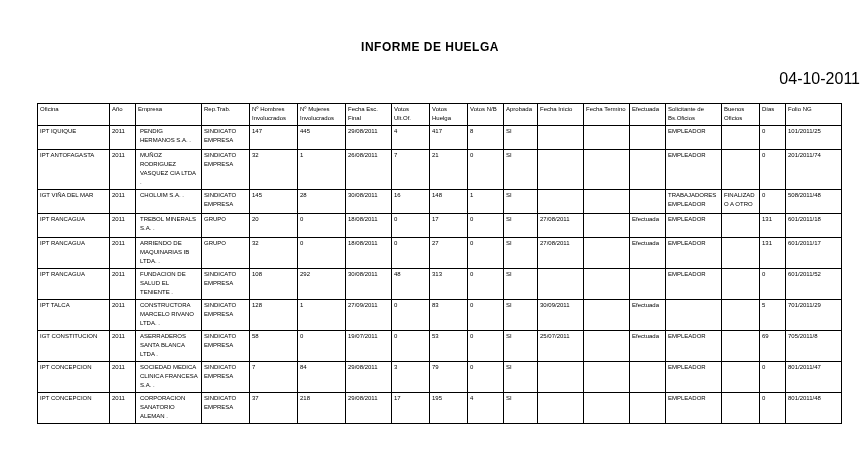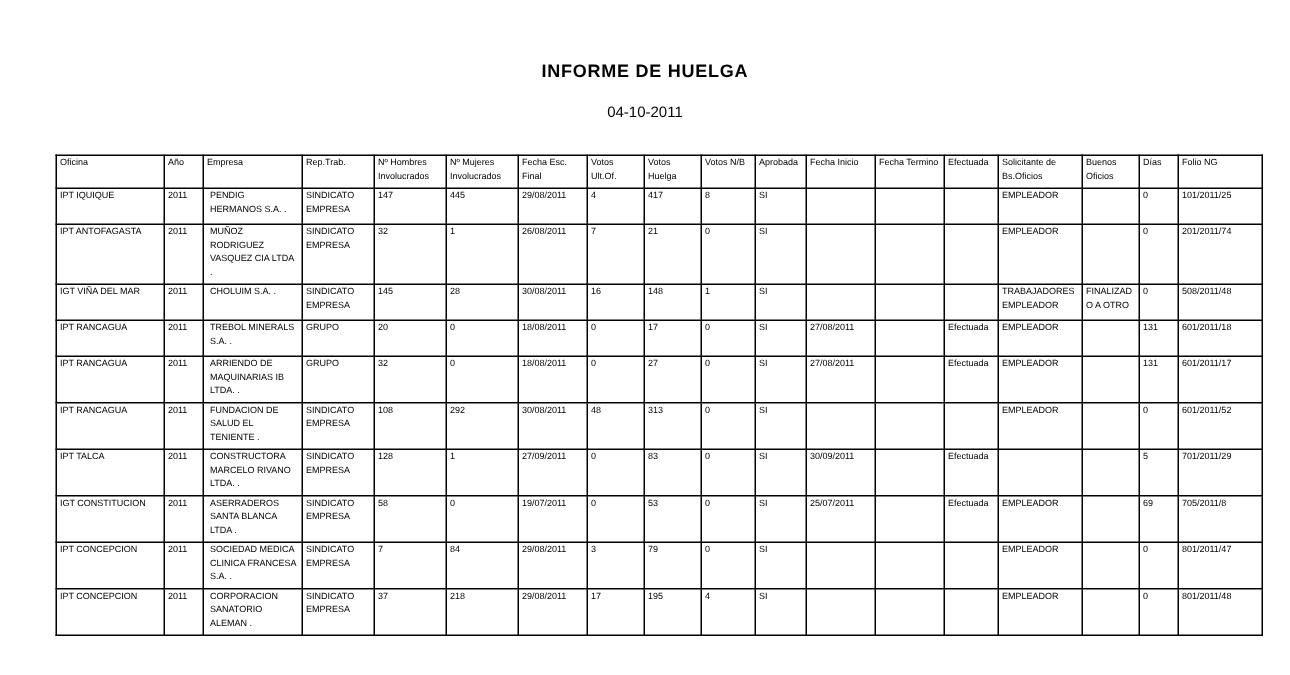--- a/index.html
+++ b/index.html
@@ -14,22 +14,22 @@
 
   
   .logo { position: absolute; left: 115px; top: 2px; display: flex; height: 19px; }
   .logo-blue { width: 50px; height: 19px; }
   .logo-red  { width: 52px; height: 19px; display: flex; align-items: center; justify-content: center; }
   .logo-red span { color: #fff; font-size: 5px; font-weight: bold; white-space: nowrap; }
 
   
   .title { position: absolute; left: 0; top: 40px; width: 860px; text-align: center;
            font-size: 12px; font-weight: bold; letter-spacing: .5px; }
-  .subtitle { position: absolute; left: 0; top: 70px; width: 860px; text-align: center;
-           font-size: 10px; }
+  .subtitle { position: absolute; left: 0; top: 70px; width: 860px; text-align: right;
+           font-size: 16px; }
 
   
   .tablewrap { position: absolute; left: 37px; top: 103px; width: 808px; }
   table { border-collapse: collapse; table-layout: fixed; width: 804px; }
   th, td {
     border: 1px solid #000;
     font-size: 6px;
     line-height: 9px;
     vertical-align: top;
     text-align: left;

